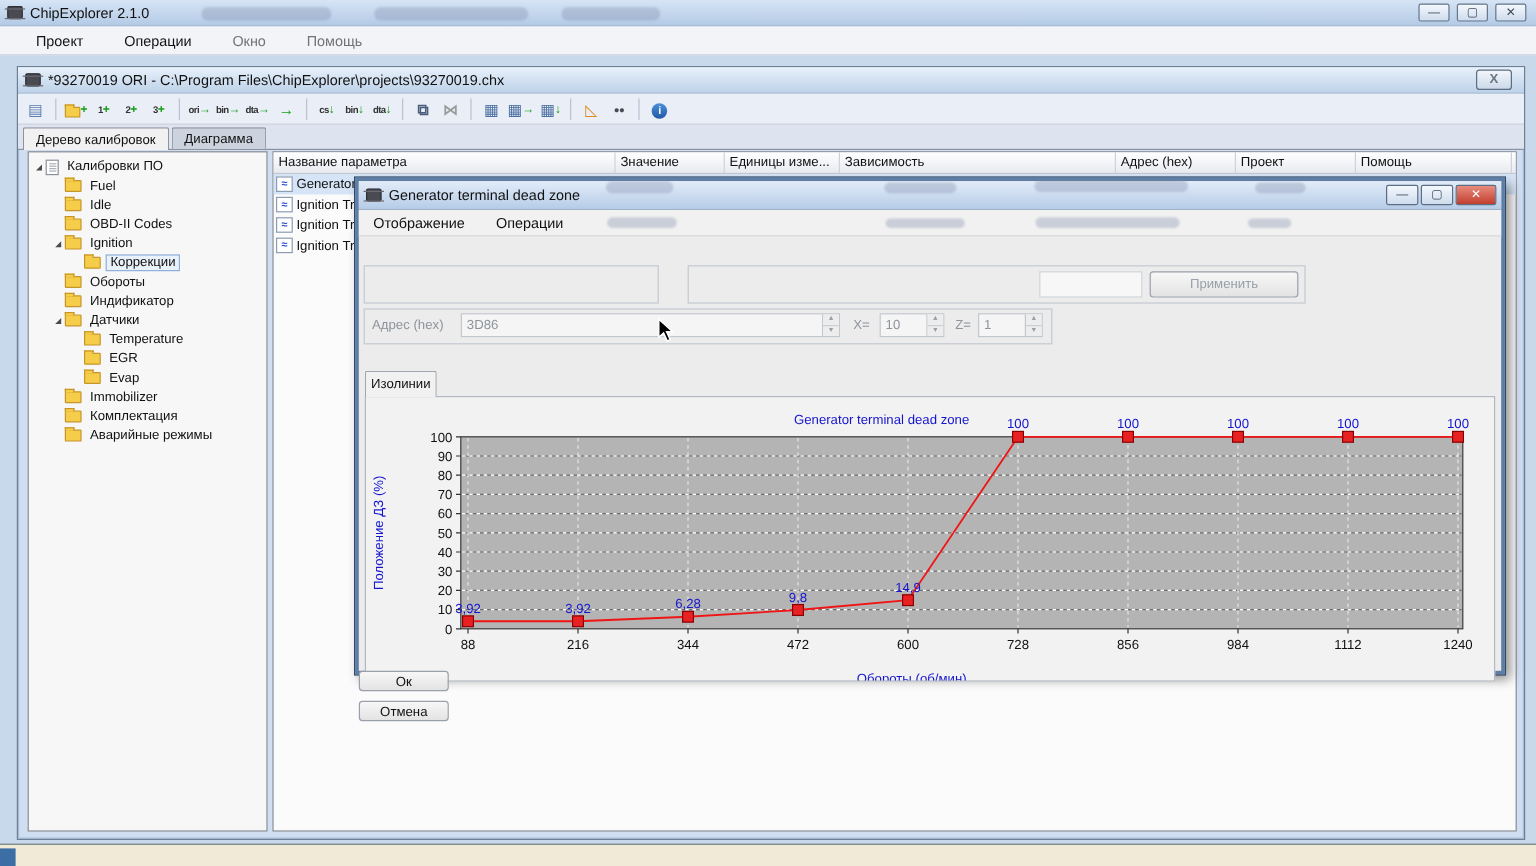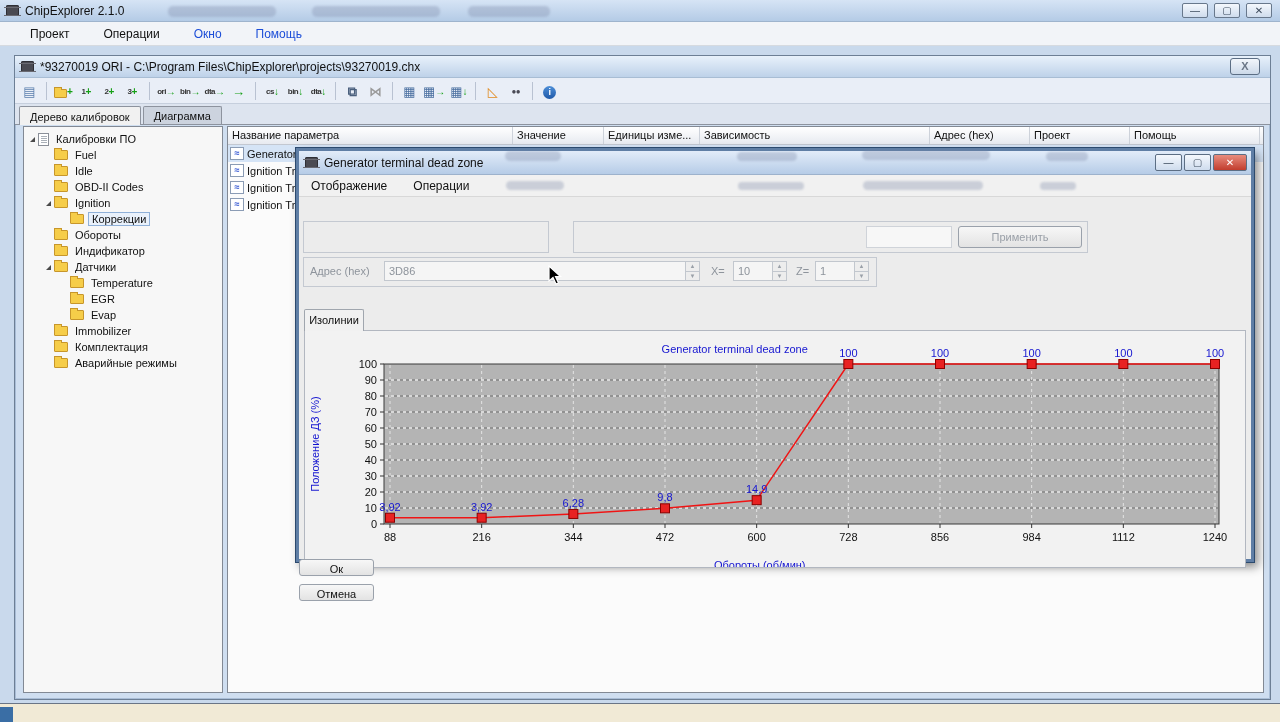--- a/index.html
+++ b/index.html
@@ -11,21 +11,21 @@
     background:linear-gradient(#d6e4f5,#b4cbe6); border-bottom:1px solid #9fb4cd;
     display:flex; align-items:center; padding-left:6px; font-size:12px; }
   .chip-ico { width:13px; height:11px; background:#4a4a52; border-radius:2px; position:relative; margin-right:6px; box-shadow:0 0 0 1px #2e2e34 inset; }
   .chip-ico::before { content:""; position:absolute; left:-2px; top:2px; width:17px; height:7px; border-top:1px solid #6a6a72; border-bottom:1px solid #6a6a72; }
   .win-btns { position:absolute; right:8px; top:3px; display:flex; gap:6px; }
   .win-btn { width:26px; height:15px; background:linear-gradient(#f4f8fd,#cfdced); border:1px solid #68788c; border-radius:2px;
     display:flex; align-items:center; justify-content:center; font-size:10px; color:#3c4a5c; line-height:1; }
   .app-menubar { position:absolute; left:0; top:22px; width:1280px; height:24px; background:#f2f4f8; border-bottom:1px solid #d6dae0;
     display:flex; align-items:center; gap:34px; padding-left:30px; font-size:12px; }
   .menu-item { cursor:default; }
-  .menu-item.disabled { color:#1d4ed8; }
+  .menu-item.disabled { color:#737373; }
 
   
   .child-window { position:absolute; left:14px; top:55px; width:1257px; height:645px;
     background:#cfdef0; border:1px solid #6d7f95; box-shadow:0 0 0 1px #a9bdd6 inset; }
   .child-titlebar { position:relative; height:22px; background:linear-gradient(#e8f1fb,#bed2e9);
     border-bottom:1px solid #a8bdd4; display:flex; align-items:center; padding-left:6px; font-size:12px; }
   .child-close { position:absolute; right:10px; top:2px; width:30px; height:17px; background:linear-gradient(#f2f6fb,#ccd9e9);
     border:1px solid #5c6e84; border-radius:3px; color:#6a7686; font-weight:bold; font-size:11px; text-align:center; line-height:15px; }
   .child-toolbar { height:26px; background:#e9eef7; border-bottom:1px solid #c6cfdd; display:flex; align-items:center; padding-left:4px; gap:2px; }
   .tb-icon { height:20px; min-width:21px; display:flex; align-items:flex-end; justify-content:center; font-size:13px; line-height:18px; position:relative; padding:0 1px; }

